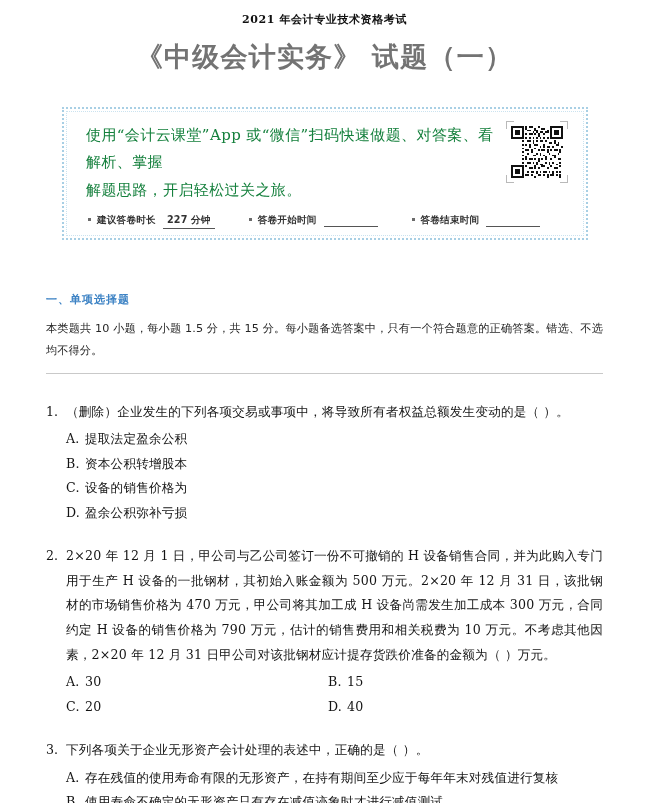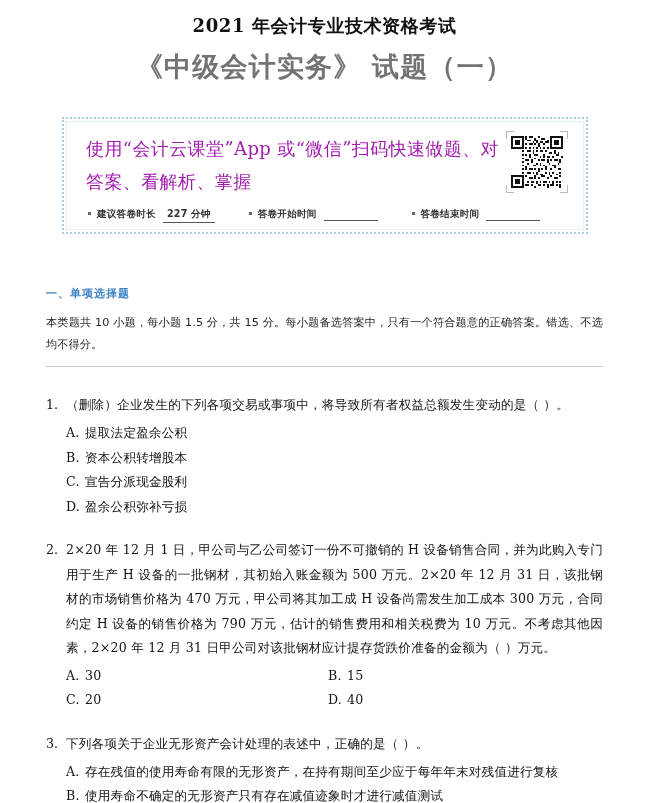--- a/index.html
+++ b/index.html
@@ -25,21 +25,21 @@
   }
 
   
   .title-block {
     text-align: center;
     padding-top: 12px;
   }
   .subtitle {
     font-family: "DejaVu Serif", "Liberation Serif", serif;
     font-weight: bold;
-    font-size: 18px;
+    font-size: 11px;
     letter-spacing: 0.6px;
     color: #111111;
     line-height: 1.5;
   }
   .main-title {
     font-family: "DejaVu Serif", "Liberation Serif", serif;
     font-weight: bold;
     font-size: 27px;
     letter-spacing: 1.2px;
     color: #737373;
@@ -68,22 +68,22 @@
   .notice-inner {
     display: flex;
     align-items: flex-start;
   }
   .notice-text-col {
     flex: 1;
     padding-right: 6px;
   }
   .notice-line {
     font-family: "DejaVu Serif", "Liberation Serif", serif;
-    font-size: 18px;
-    color: #a21caf;
+    font-size: 15px;
+    color: #15803d;
     line-height: 1.85;
     letter-spacing: 0.4px;
   }
   .qr-col {
     width: 62px;
     display: flex;
     justify-content: center;
     padding-top: 2px;
   }
   .qr-frame {
@@ -225,20 +225,21 @@
   <div class="title-block">
     <div class="subtitle">2021 年会计专业技术资格考试</div>
     <div class="main-title">《中级会计实务》 试题（一）</div>
   </div>
 
   <div class="notice-wrap">
     <div class="notice-box">
       <div class="notice-inner">
         <div class="notice-text-col">
           <div class="notice-line">使用“会计云课堂”App 或“微信”扫码快速做题、对答案、看解析、掌握</div>
+          <div class="notice-line">解题思路，开启轻松过关之旅。</div>
         </div>
         <div class="qr-col">
           <div class="qr-frame">
             <span class="qr-corner tl"></span>
             <span class="qr-corner tr"></span>
             <span class="qr-corner bl"></span>
             <span class="qr-corner br"></span>
             <svg class="qr-code" viewBox="0 0 29 29" shape-rendering="crispEdges">
               <rect width="29" height="29" fill="#ffffff"></rect>
               <g fill="#111111">
@@ -413,21 +414,21 @@
           <div class="opt">
             <span class="opt-key">A.</span>
             <span class="opt-text">提取法定盈余公积</span>
           </div>
           <div class="opt">
             <span class="opt-key">B.</span>
             <span class="opt-text">资本公积转增股本</span>
           </div>
           <div class="opt">
             <span class="opt-key">C.</span>
-            <span class="opt-text">宣告分派现金股利</span>
+            <span class="opt-text">设备的销售价格为</span>
           </div>
           <div class="opt">
             <span class="opt-key">D.</span>
             <span class="opt-text">盈余公积弥补亏损</span>
           </div>
         </div>
       </div>
 
       <div class="question">
         <div class="q-body">

